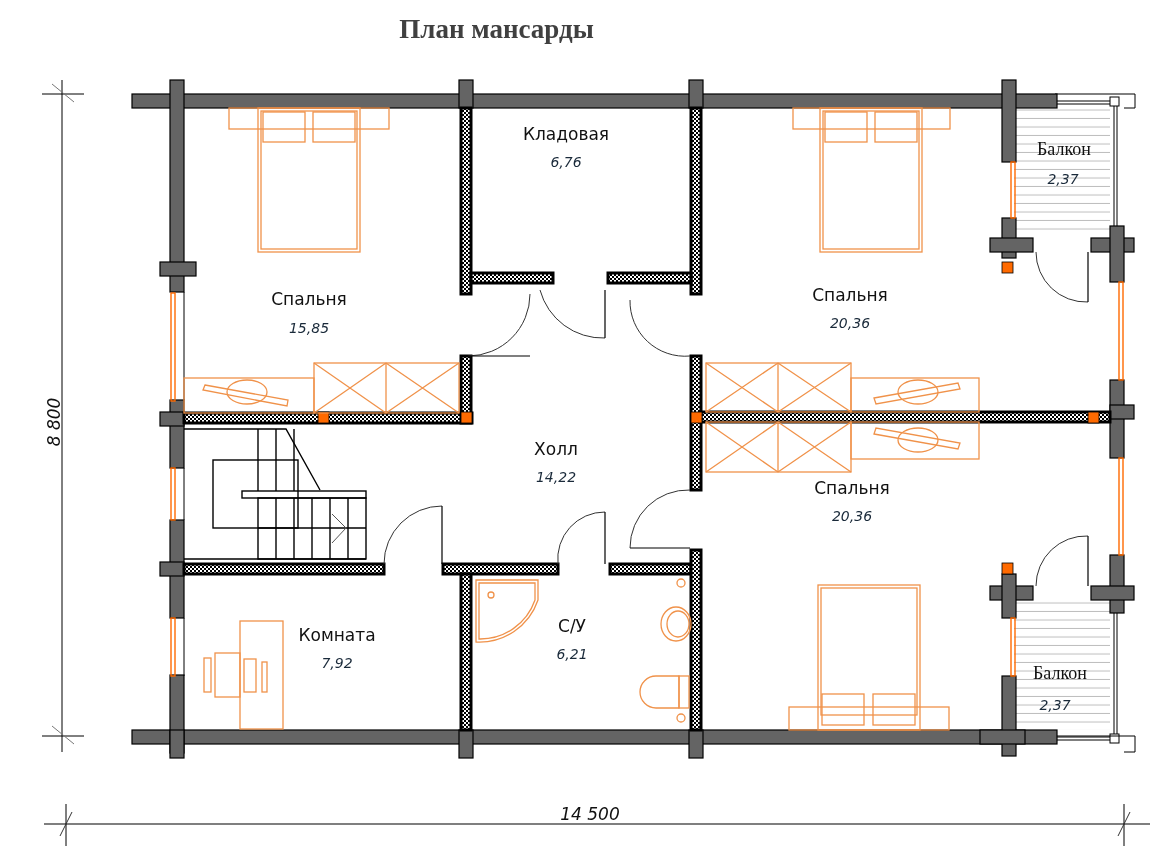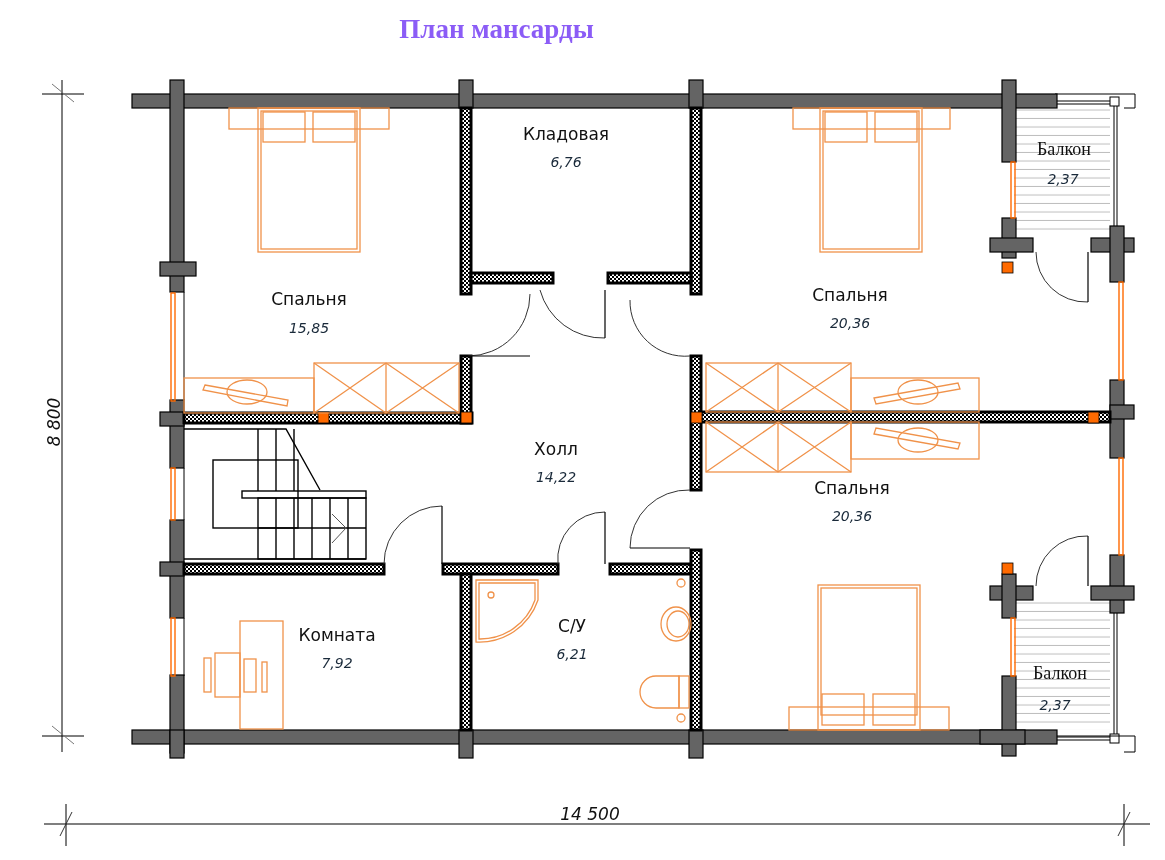--- a/index.html
+++ b/index.html
@@ -1,17 +1,17 @@
 <!DOCTYPE html>
 <html><head>
 <meta charset="utf-8">
 <style>
   html, body { margin:0; padding:0; background:#ffffff; }
   body { width:1165px; height:860px; position:relative; overflow:hidden; font-family:"DejaVu Sans", sans-serif; }
-  #title { position:absolute; left:0; width:993px; top:14px; text-align:center; font-family:"Liberation Serif", serif; font-weight:bold; font-size:27px; color:#8b5cf6; }
+  #title { position:absolute; left:0; width:993px; top:14px; text-align:center; font-family:"Liberation Serif", serif; font-weight:bold; font-size:27px; color:#404040; }
   svg { position:absolute; left:0; top:0; }
   .room-name { font-family:"DejaVu Sans", sans-serif; font-size:17px; fill:#111; }
   .room-area { font-family:"DejaVu Sans", sans-serif; font-size:14px; font-style:italic; fill:#1a2a3a; }
   .balc-name { font-family:"Liberation Serif", serif; font-size:18px; fill:#111; }
   .dim { font-family:"DejaVu Sans", sans-serif; font-size:17px; font-style:italic; fill:#111; }
   .log { fill:#646464; stroke:#000; stroke-width:1.2; }
   .part { fill:url(#hatch); stroke:#000; stroke-width:3; }
   .f { fill:none; stroke:#f0924a; stroke-width:1.3; }
   .fo { fill:#ff6a00; stroke:#000; stroke-width:0.8; }
   .door { fill:none; stroke:#333; stroke-width:1; }

